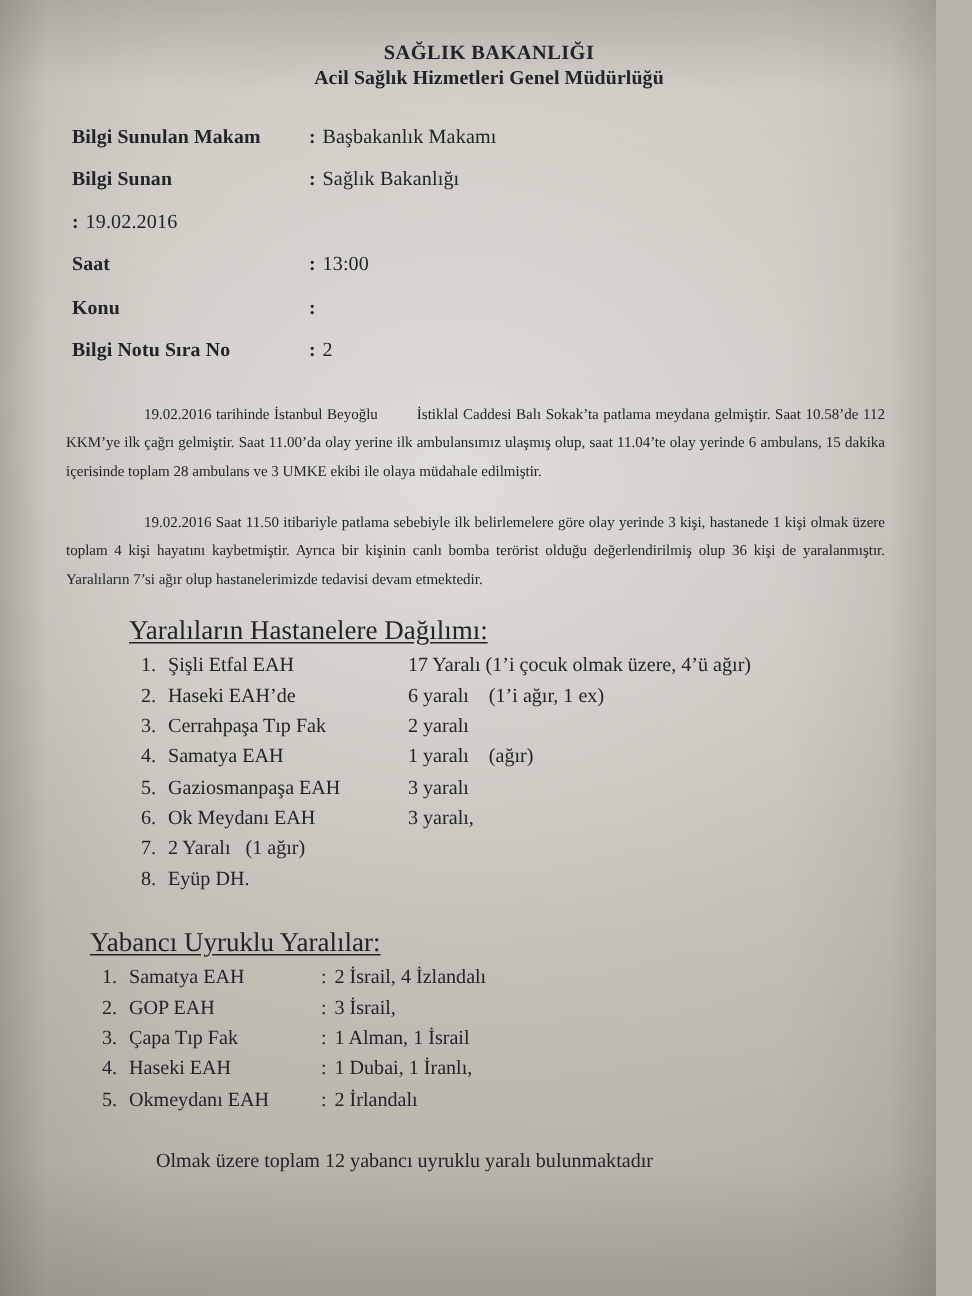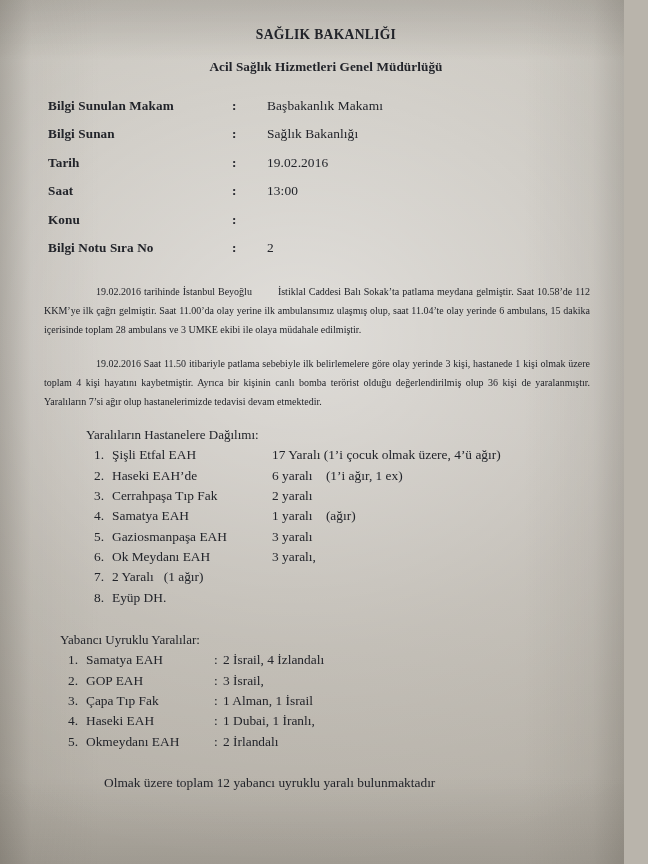--- a/index.html
+++ b/index.html
@@ -53,32 +53,30 @@
     font-weight: bold;
     font-size: 13.6px;
     letter-spacing: 0.3px;
     line-height: 1.28;
   }
   .title-sub {
     font-weight: bold;
     font-size: 13.2px;
     letter-spacing: 0.1px;
     line-height: 1.3;
-    margin-top: 15px;
   }
 
   
   .meta {
     margin: 0 0 26px 6px;
   }
   .meta-row {
     display: flex;
     align-items: flex-end;
     margin-bottom: 12.5px;
-    gap: 26px;
   }
   .meta-label {
     width: 158px;
     flex: 0 0 158px;
     font-weight: bold;
     font-size: 13.2px;
     letter-spacing: 0.1px;
   }
   .meta-sep {
     width: 9px;
@@ -101,21 +99,22 @@
     text-indent: 52px;
   }
   .para .gap { display: inline-block; width: 26px; }
 
   
   .section {
     margin: 0 0 4px 0;
     padding-left: 44px;
   }
   .section-title {
-    font-size: 13px;
+    font-size: 18px;
+    text-decoration: underline;
     text-underline-offset: 2px;
     margin-bottom: 2px;
     display: inline-block;
   }
   .list {
     margin: 0;
     padding: 0;
     list-style: none;
   }
   .list-item {
@@ -186,21 +185,20 @@
         <span class="meta-value">Başbakanlık Makamı</span>
       </div>
 
       <div class="meta-row">
         <span class="meta-label">Bilgi Sunan</span>
         <span class="meta-sep">:</span>
         <span class="meta-value">Sağlık Bakanlığı</span>
       </div>
 
       <div class="meta-row">
-        <span class="meta-label">Tarih</span>
         <span class="meta-sep">:</span>
         <span class="meta-value">19.02.2016</span>
       </div>
 
       <div class="meta-row">
         <span class="meta-label">Saat</span>
         <span class="meta-sep">:</span>
         <span class="meta-value">13:00</span>
       </div>
 

